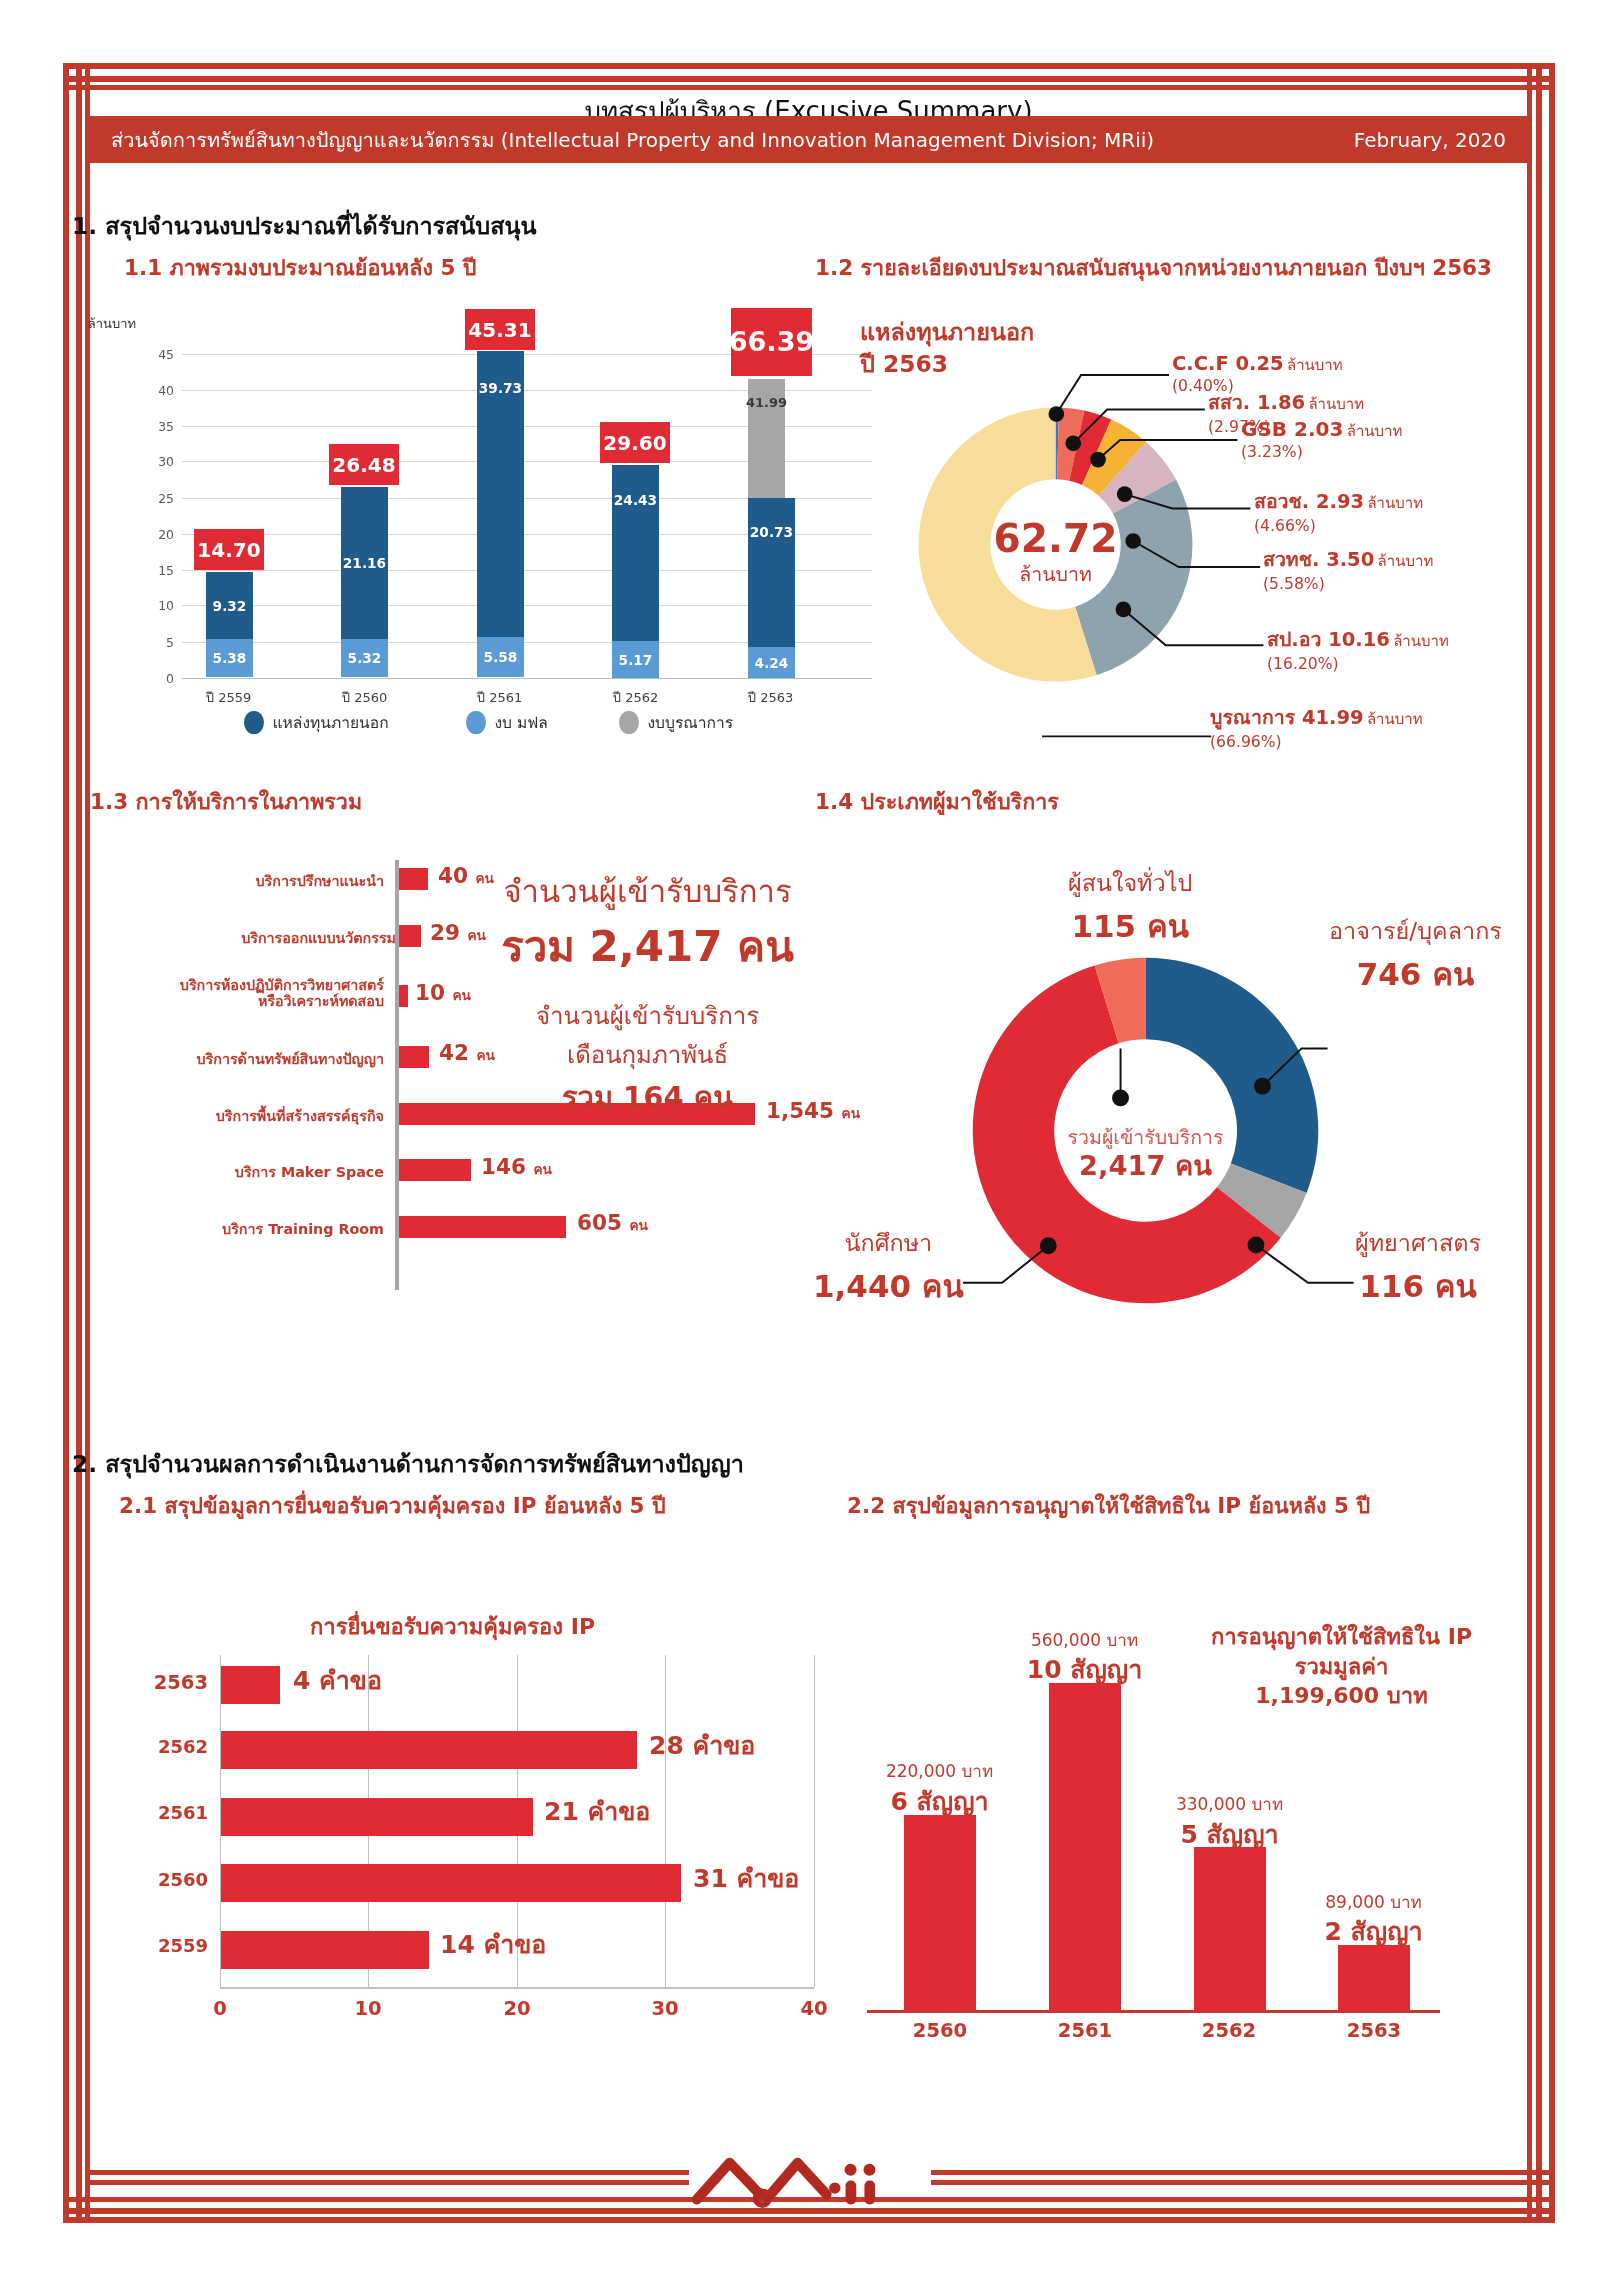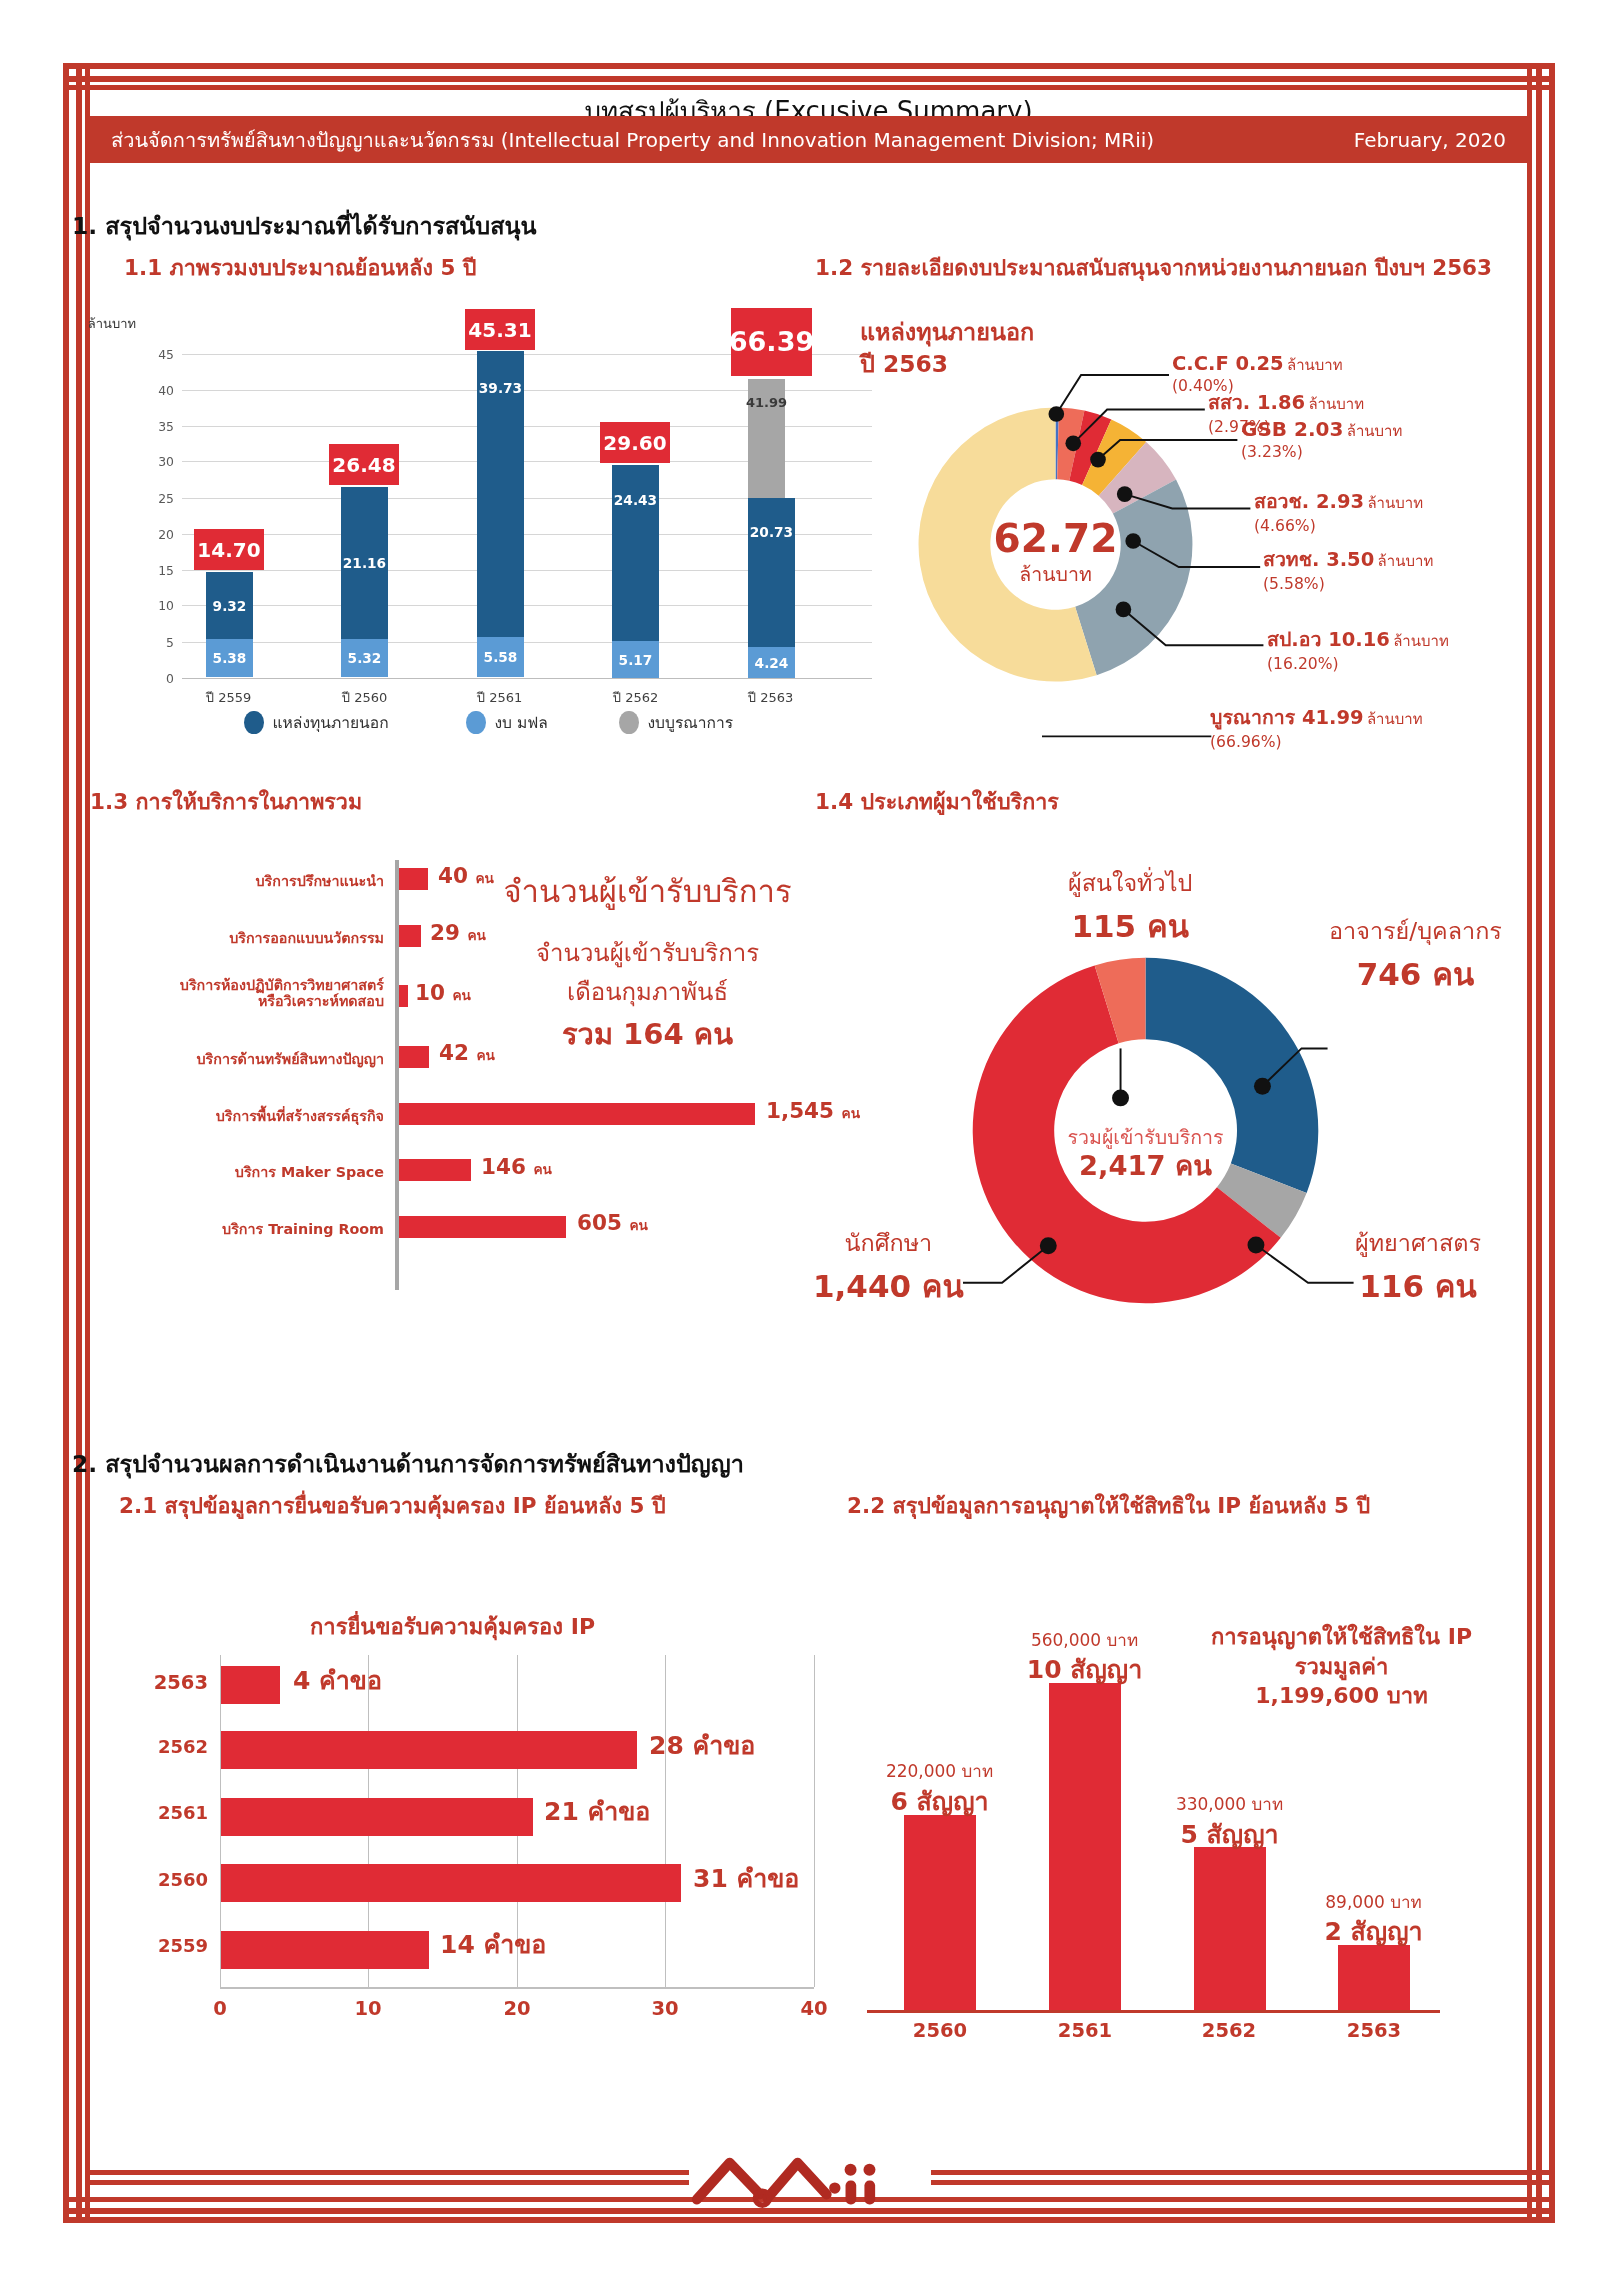--- a/index.html
+++ b/index.html
@@ -261,21 +261,21 @@
     </div>
   </div>
 
   <div class="c13">
     <div class="axis"></div>
 
     <div class="rowlab" style="top:930px;width:267px;left:39px;top:26px;">บริการปรึกษาแนะนำ</div>
     <div class="bar" style="top:21px;width:29px;"></div>
     <div class="val" style="left:360px;top:15.6px;"><span style="font-size:21.5px;">40</span> <span>คน</span></div>
 
-    <div class="rowlab" style="width:267px;left:39px;top:83px;">บริการออกแบบนวัตกรรม</div>
+    <div class="rowlab" style="width:267px;left:51px;top:83px;">บริการออกแบบนวัตกรรม</div>
     <div class="bar" style="top:78px;width:21.5px;"></div>
     <div class="val" style="left:352px;top:73px;"><span style="font-size:21.5px;">29</span> <span>คน</span></div>
 
     <div class="rowlab" style="width:339px;left:-33px;top:130px;white-space:pre-line;">บริการห้องปฏิบัติการวิทยาศาสตร์
 หรือวิเคราะห์ทดสอบ</div>
     <div class="bar" style="top:138px;width:9px;"></div>
     <div class="val" style="left:337px;top:133px;"><span style="font-size:21.5px;">10</span> <span>คน</span></div>
 
     <div class="rowlab" style="width:267px;left:39px;top:204px;">บริการด้านทรัพย์สินทางปัญญา</div>
     <div class="bar" style="top:199px;width:30px;"></div>
@@ -289,20 +289,21 @@
     <div class="bar" style="top:312px;width:72px;"></div>
     <div class="val" style="left:403px;top:307px;"><span style="font-size:21.5px;">146</span> <span>คน</span></div>
 
     <div class="rowlab" style="width:267px;left:39px;top:374px;">บริการ Training Room</div>
     <div class="bar" style="top:369px;width:167px;"></div>
     <div class="val" style="left:499px;top:363px;"><span style="font-size:21.5px;">605</span> <span>คน</span></div>
   </div>
 
   <div class="big13">
     <div style="font-size:31px;">จำนวนผู้เข้ารับบริการ</div>
+    <div style="font-size:42px;font-weight:bold;margin-top:-2.6px;">รวม 2,417 คน</div>
     <div style="font-size:24px;margin-top:17px;">จำนวนผู้เข้ารับบริการ</div>
     <div style="font-size:24px;">เดือนกุมภาพันธ์</div>
     <div style="font-size:29px;font-weight:bold;">รวม 164 คน</div>
   </div>
 
   <div>
     <svg class="donut" style="left:963px;top:948px;" width="365" height="365" viewBox="0 0 560 560">
 
       <g transform="translate(280,280)">
 

